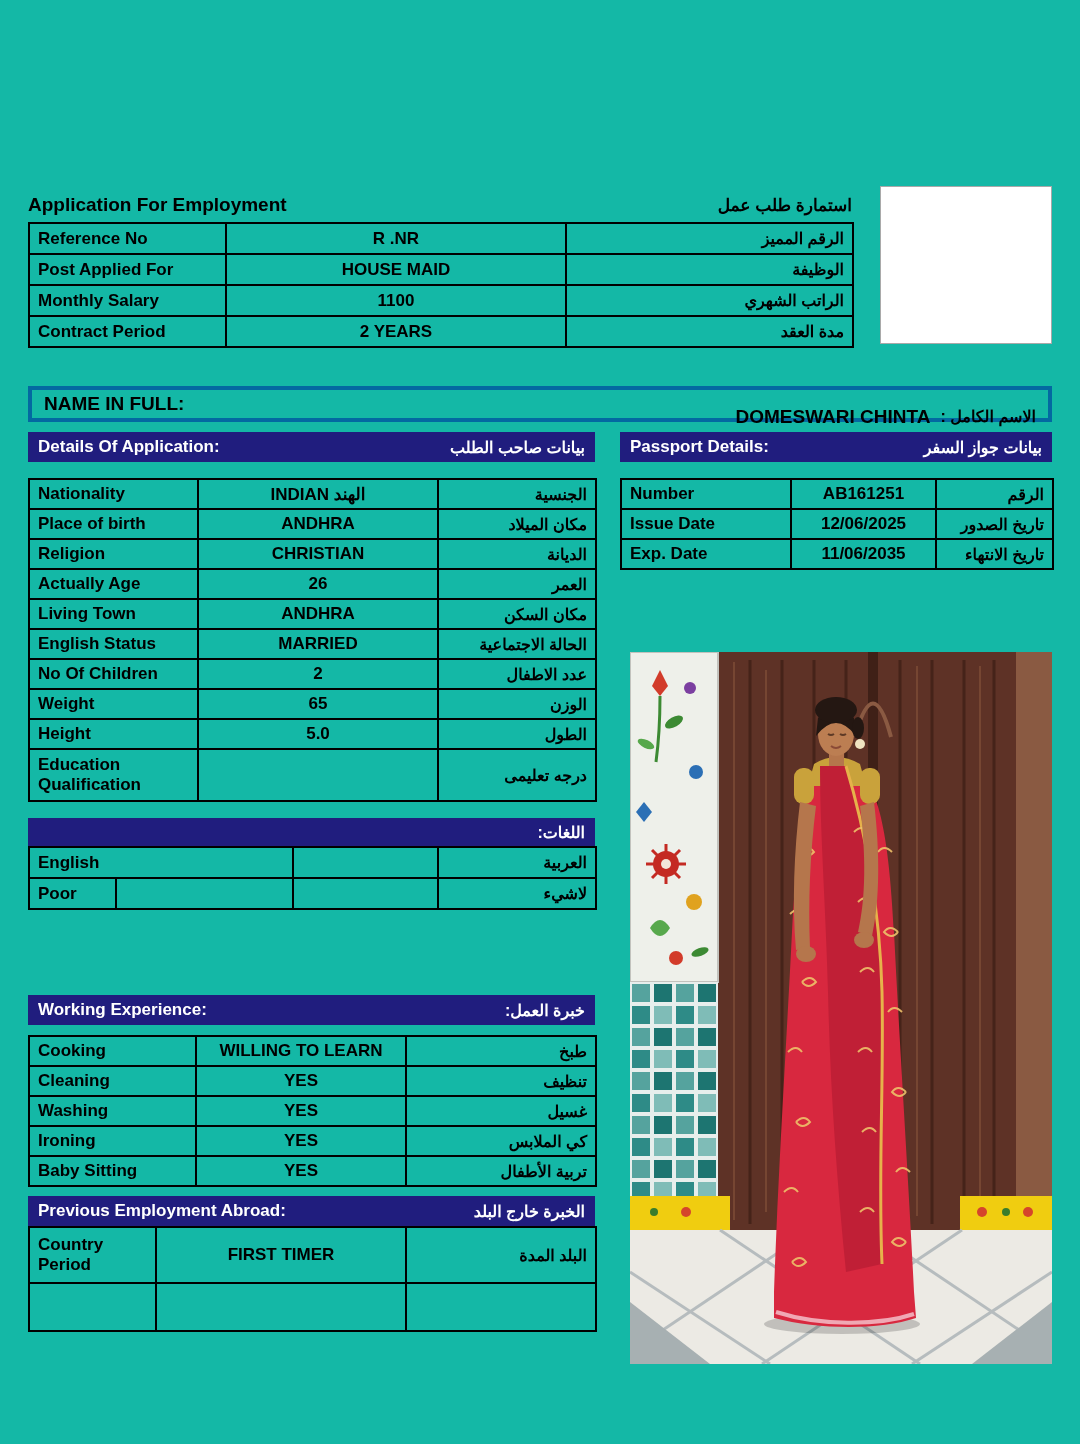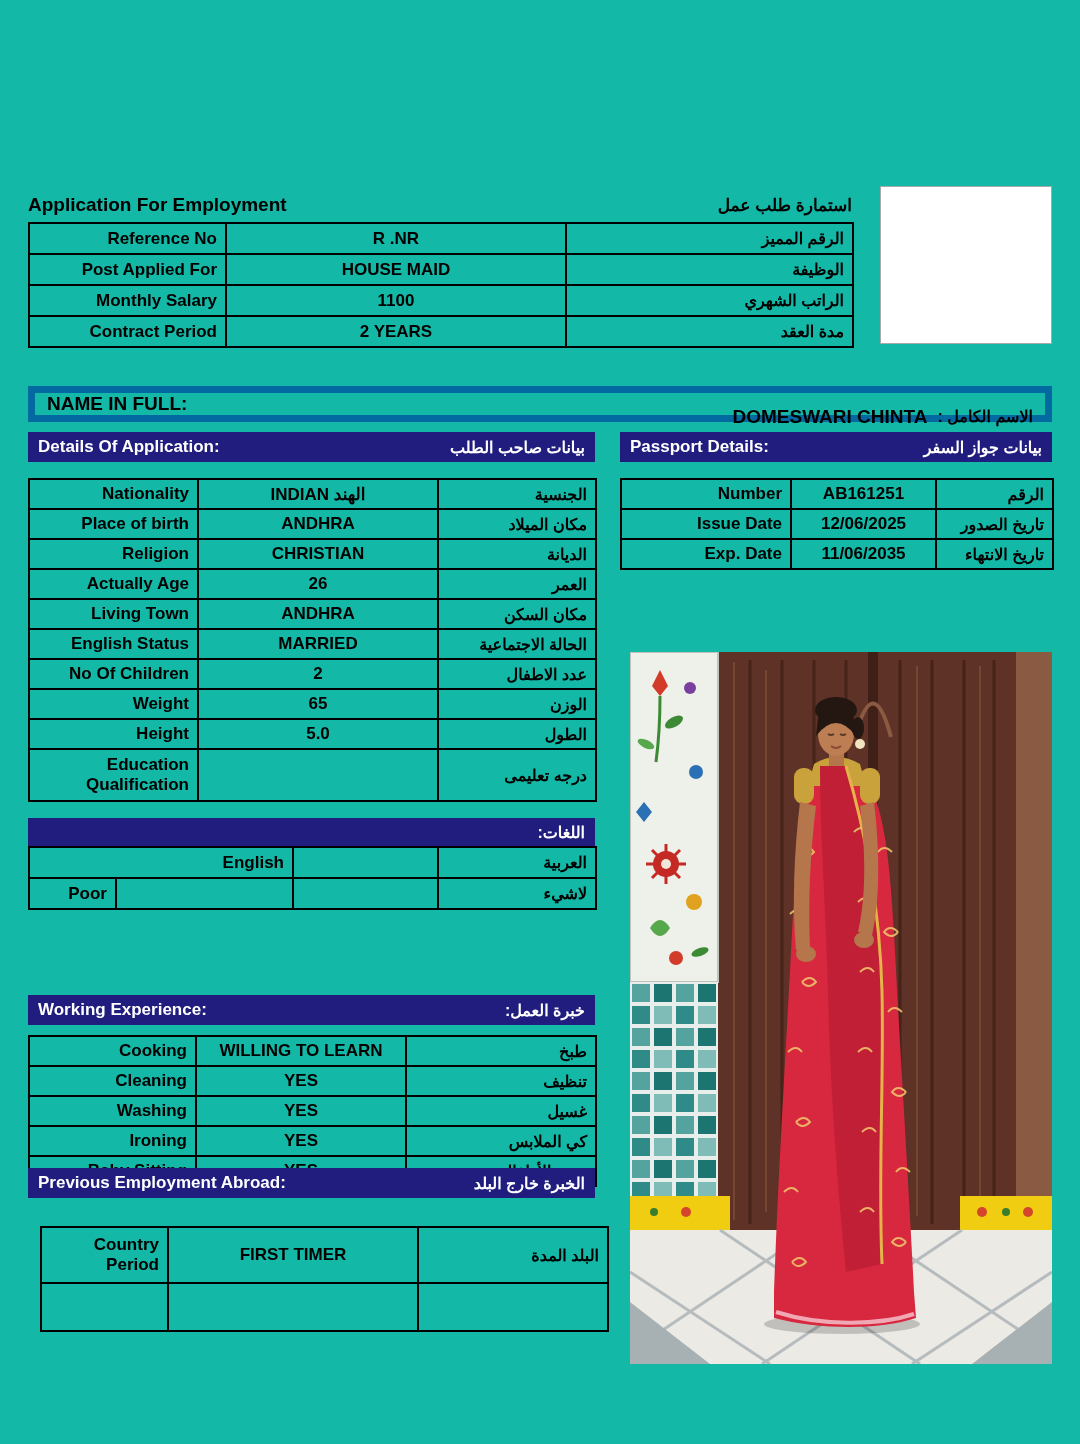--- a/index.html
+++ b/index.html
@@ -5,62 +5,62 @@
   * { margin:0; padding:0; box-sizing:border-box; }
   html,body { background:#ffffff; }
   body { font-family:"Liberation Sans", sans-serif; color:#000; }
   .page { position:relative; width:1080px; height:1444px; background:#14b8a6; overflow:hidden; }
 
   .abs { position:absolute; }
 
   
   table { border-collapse:collapse; table-layout:fixed; width:100%; }
   td { border:2px solid #000; font-weight:bold; font-size:17px; vertical-align:middle; overflow:hidden; }
-  .cell-en { text-align:right; padding:2px 8px; }
+  .cell-en { text-align:left; padding:2px 8px; }
   .cell-val { text-align:center; padding:2px 4px; }
   .cell-ar { text-align:right; direction:rtl; padding:2px 8px; font-size:16px; }
   .h26 td { height:30px; }
   .h31 td { height:31px; }
 
   
   .navy { background:#201d7e; color:#fff; display:flex; align-items:center;
           justify-content:space-between; padding:0 10px; font-weight:bold; font-size:17px; }
   .navy .ar { direction:rtl; font-size:16px; }
 
   
   #header-title { left:28px; top:192px; width:824px; height:26px; display:flex;
                   justify-content:space-between; align-items:center; font-weight:bold; font-size:19px; }
   #header-title .ar { direction:rtl; font-size:17px; }
   #header-table { left:28px; top:222px; width:824px; }
 
   #photo-box { left:880px; top:186px; width:172px; height:158px; border:1px solid #a9a9a9; background:#fff; }
 
-  #name-row { left:28px; top:386px; width:1024px; height:36px; border:7px solid #0369a1;
+  #name-row { left:28px; top:386px; width:1024px; height:36px; border:4px solid #0369a1;
               display:flex; align-items:center; justify-content:space-between; padding:0 12px;
               font-weight:bold; font-size:19px; }
   #name-row .right { display:flex; align-items:center; gap:10px;margin-top:25px; }
   #name-row .ar { direction:rtl; font-size:16px; }
 
   #details-header  { left:28px;  top:432px;  width:567px; height:30px; }
   #details-table   { left:28px;  top:478px;  width:567px; }
   #details-table .tall td { height:52px; }
 
   #passport-header { left:620px; top:432px;  width:432px; height:30px; }
   #passport-table  { left:620px; top:478px;  width:432px;border-radius:18px; }
 
   #photo-main { left:630px; top:652px; width:422px; height:712px; }
 
   #lang-header { left:28px; top:818px; width:567px; height:28px; justify-content:flex-end; }
   #lang-table  { left:28px; top:846px; width:567px; }
 
   #exp-header { left:28px; top:995px;  width:567px; height:30px; }
   #exp-table  { left:28px; top:1035px; width:567px; }
 
-  #prev-header { left:28px; top:1168px; width:567px; height:30px; }
-  #prev-table  { left:28px; top:1226px; width:567px;margin-left:12px; }
+  #prev-header { left:28px; top:1196px; width:567px; height:30px; }
+  #prev-table  { left:28px; top:1226px; width:567px; }
   #prev-table .r1 td { height:56px; }
   #prev-table .r2 td { height:48px; }
   .preline { white-space:pre-line; line-height:1.2; }
 </style>
 </head>
 <body>
 
 <div class="page">
 
   <div id="header-title" class="abs">

